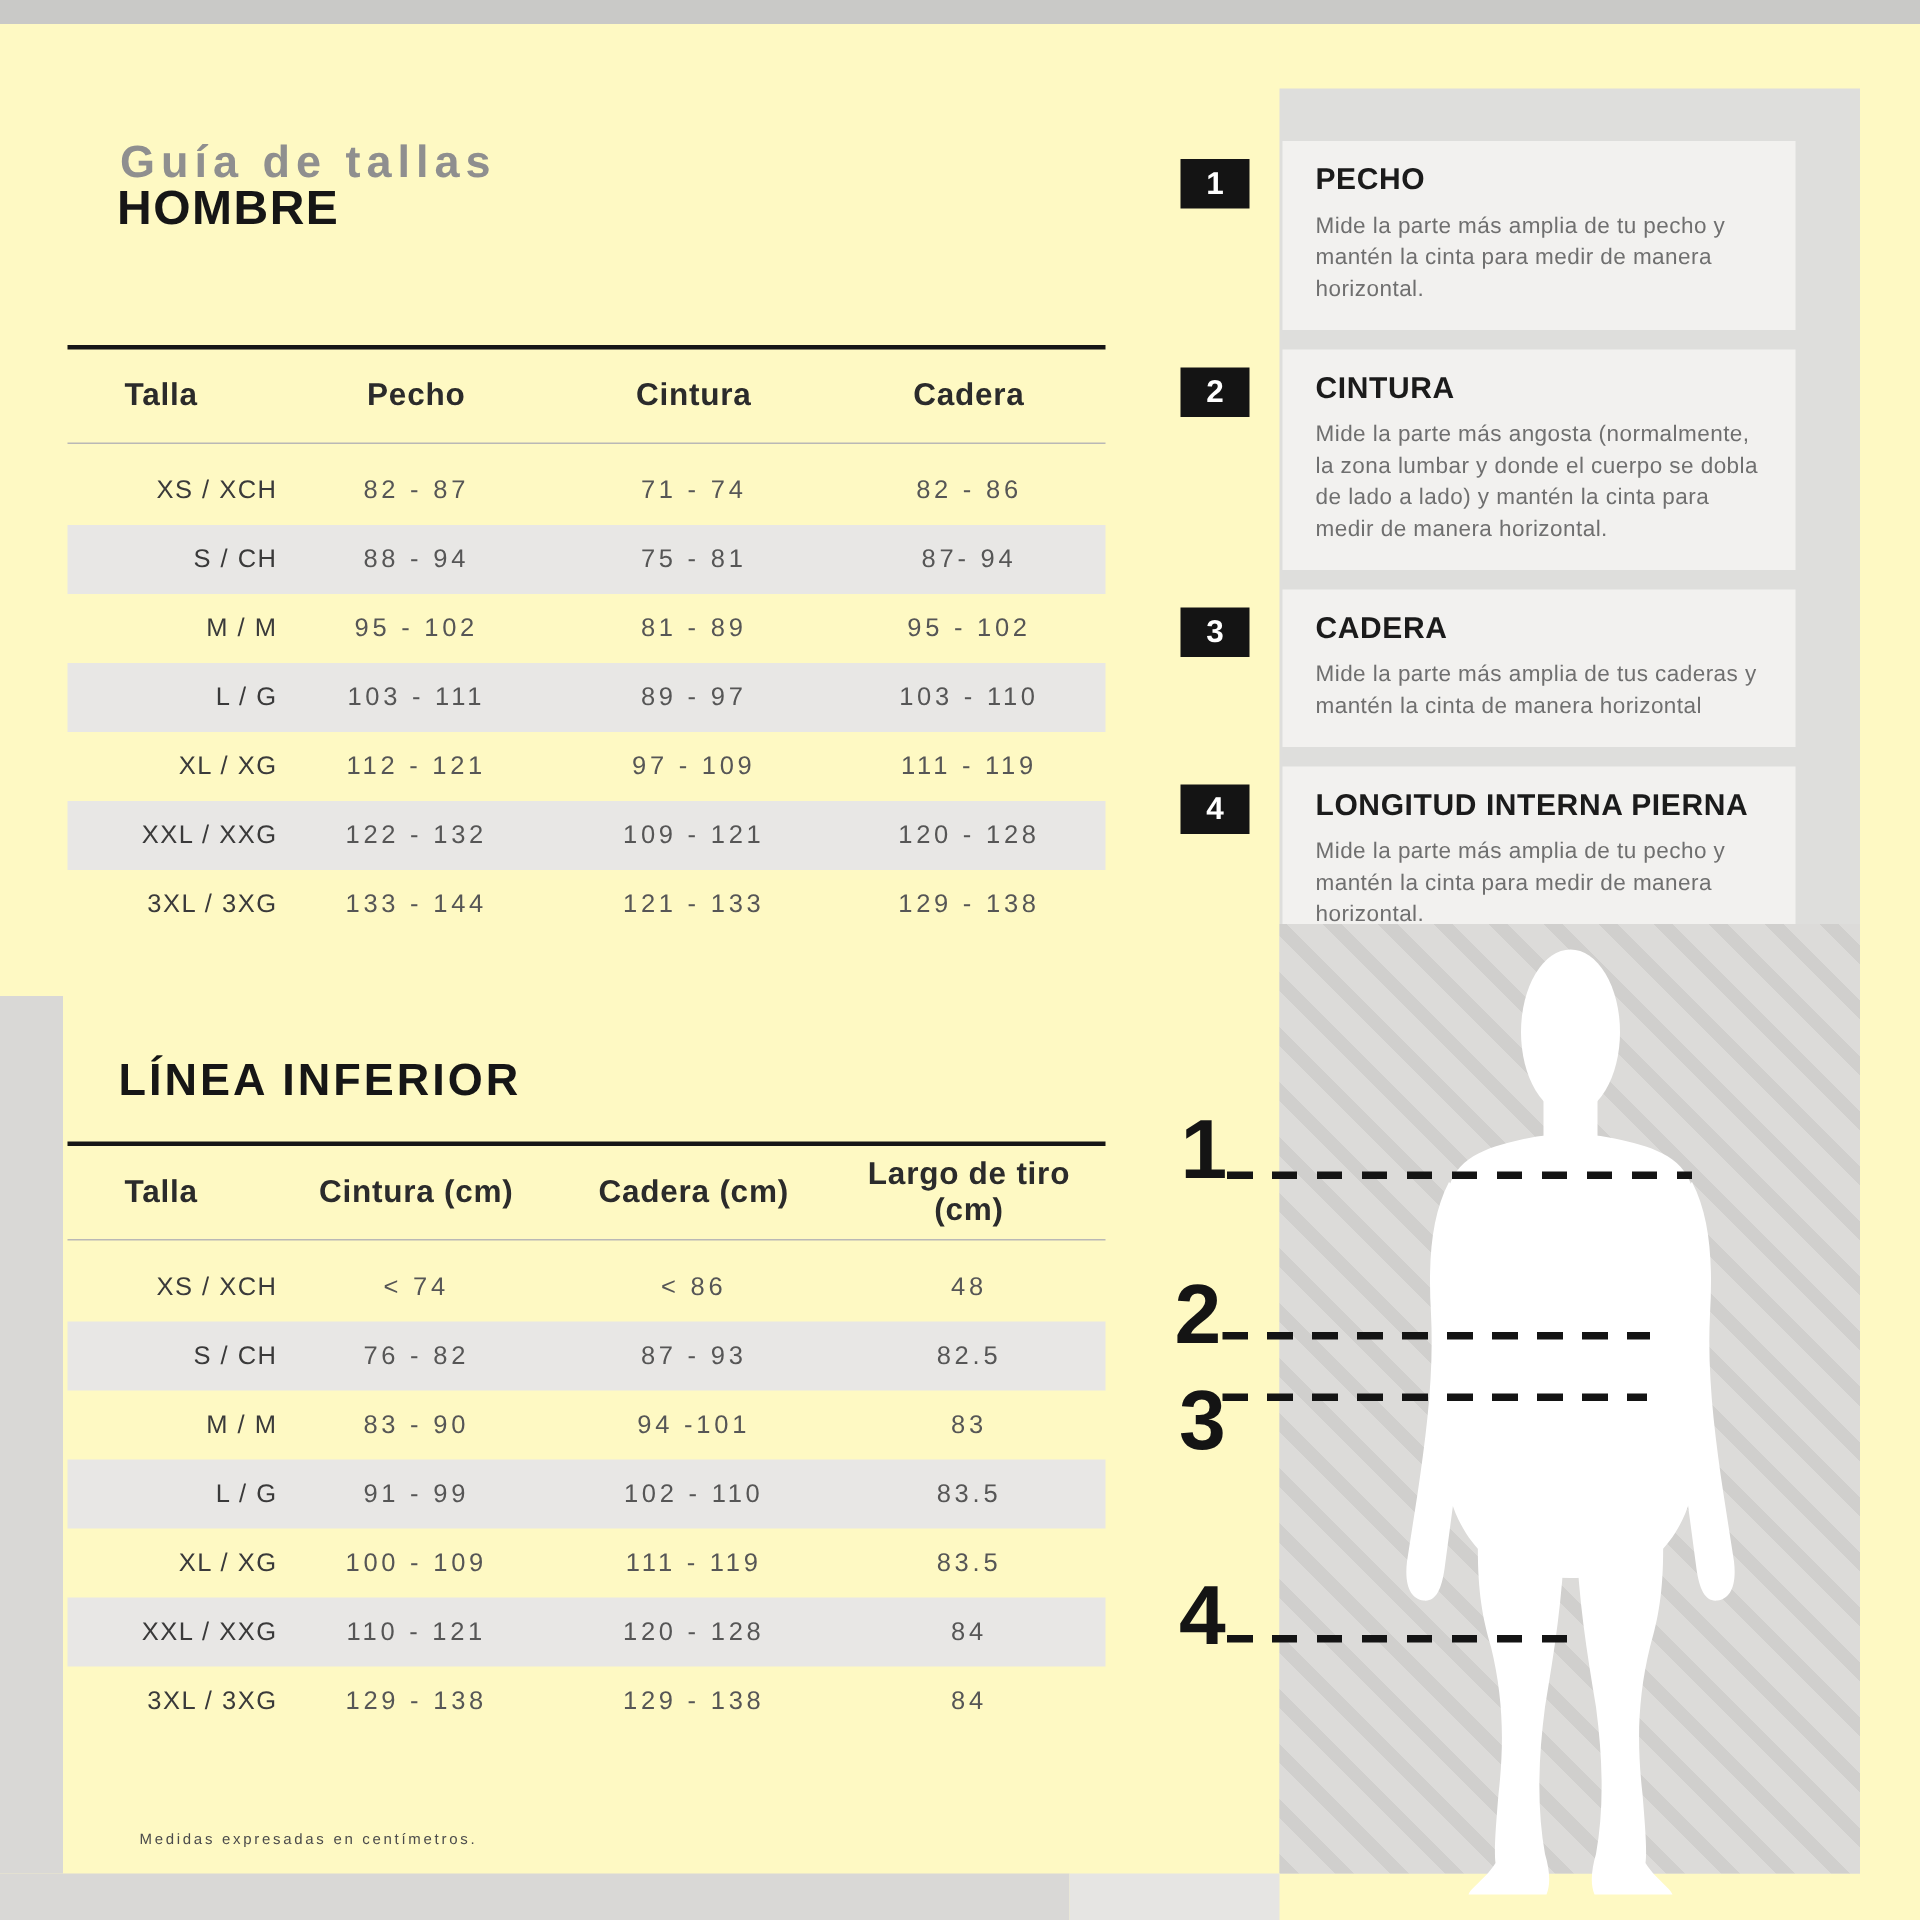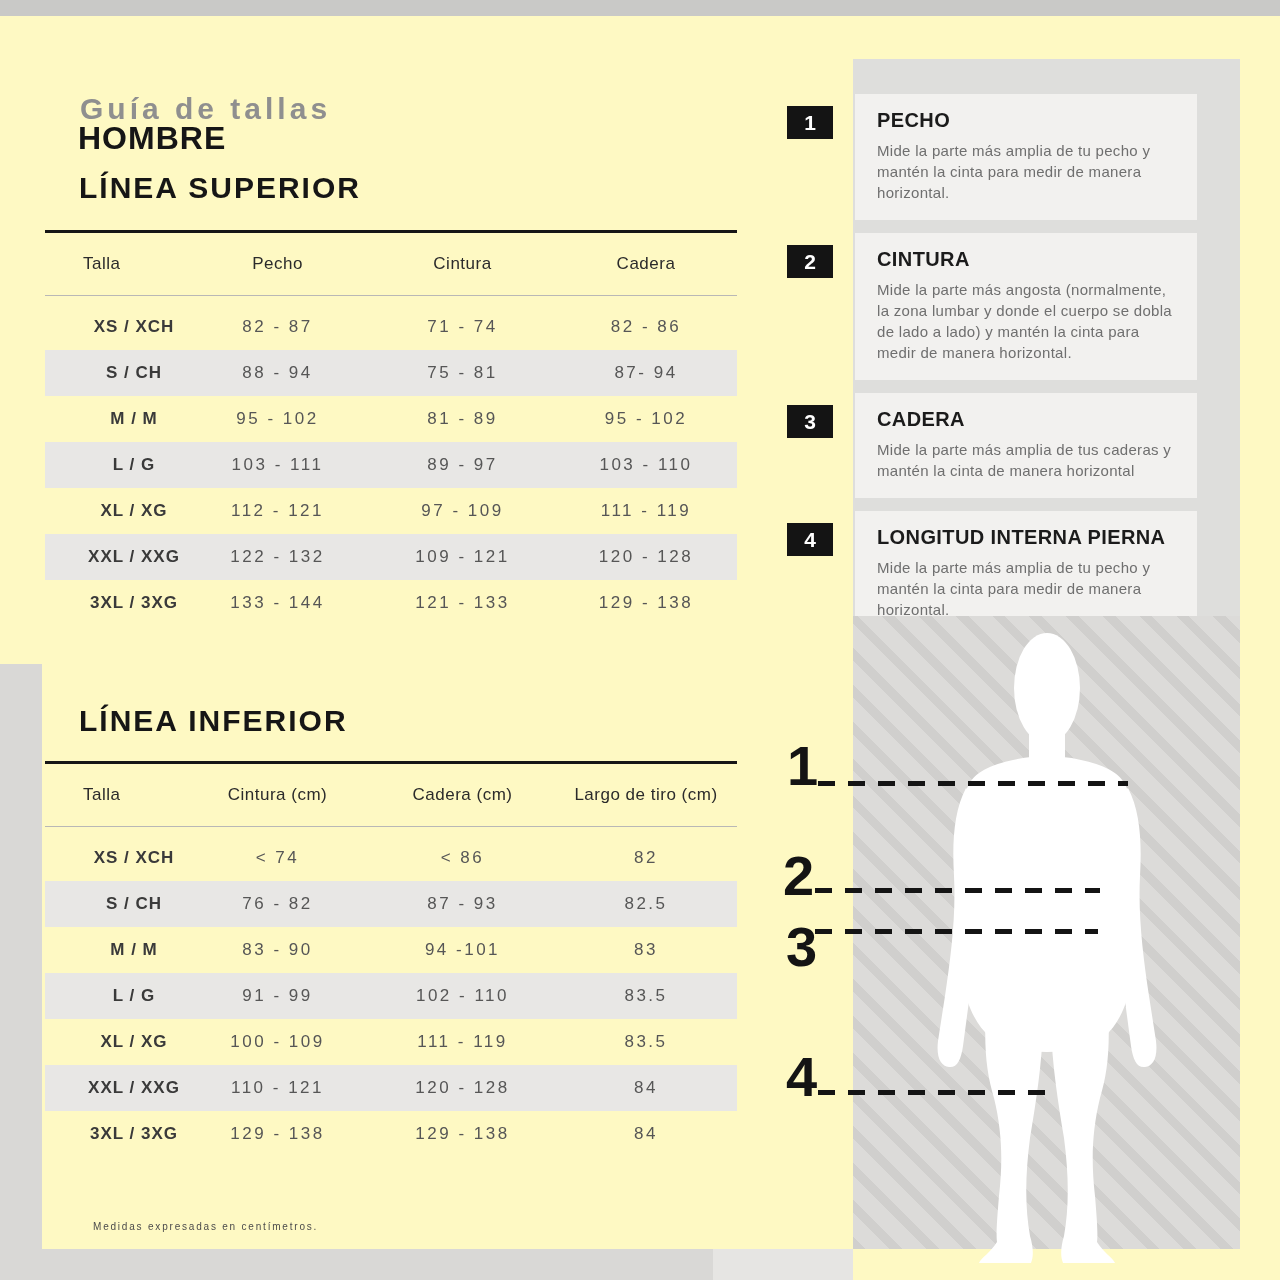--- a/index.html
+++ b/index.html
@@ -17,27 +17,27 @@
   .section-title{position:absolute;left:79px;font-size:30px;font-weight:800;color:#161616;letter-spacing:2px;}
   #sec-sup{top:155px;}
   #sec-inf{top:688px;text-align:right;}
 
   
   .size-table{position:absolute;left:45px;width:692px;}
   #table-sup{top:214px;}
   #table-inf{top:745px;}
   .t-rule{height:3px;background:#161616;}
   .t-head{display:grid;grid-template-columns:140px 185px 185px 182px;height:62px;align-items:center;border-bottom:1px solid #b9b8b6;}
-  .t-head .hc{font-size:17px;font-weight:400;color:#2b2b2b;text-align:center;letter-spacing:.5px;}
+  .t-head .hc{font-size:21px;font-weight:700;color:#2b2b2b;text-align:center;letter-spacing:.5px;}
   .t-head .hc:first-child{text-align:left;padding-left:38px;}
   .t-rows{padding-top:8px;}
   .t-row{display:grid;grid-template-columns:140px 185px 185px 182px;height:46px;align-items:center;}
   .t-rows > div:nth-of-type(even){background:#e8e7e5;}
   .t-row .cell{font-size:17px;color:#565656;text-align:center;letter-spacing:2.5px;}
-  .t-row .cell.size{font-weight:700;color:#3a3a3a;text-align:center;padding-left:38px;letter-spacing:1px;}
+  .t-row .cell.size{font-weight:400;color:#3a3a3a;text-align:right;padding-left:38px;letter-spacing:1px;}
 
   .footnote{position:absolute;left:93px;top:1205px;font-size:10px;color:#4b4b4b;letter-spacing:1.8px;}
 
   
   .sidebar-panel{position:absolute;left:853px;top:43px;width:387px;height:1190px;background:#dededc;}
   .card{position:relative;margin:0 43px 13px 2px;background:#f2f1ef;padding:15px 24px 17px 22px;}
   .sidebar-panel > div.card:nth-of-type(1){margin-top:35px;}
   .card h3{margin:0 0 8px 0;font-size:20px;font-weight:800;color:#1b1b1b;letter-spacing:.4px;}
   .card p{margin:0;font-size:15px;line-height:1.4;color:#6f6f6f;letter-spacing:.3px;}
   .chip{position:absolute;left:-68px;top:12px;width:46px;height:33px;background:#141414;color:#ffffff;
@@ -65,21 +65,20 @@
 <body>
 
 <div class="page">
 
   <div class="left-strip"></div>
   <div class="bottom-band"></div>
   <div class="bottom-band-light"></div>
 
   <div class="eyebrow">Guía de tallas</div>
   <div class="main-title">HOMBRE</div>
-  <div class="section-title" id="sec-sup">LÍNEA SUPERIOR</div>
 
   <div class="size-table" id="table-sup">
     <div class="t-rule"></div>
     <div class="t-head">
       <div class="hc">Talla</div>
       <div class="hc">Pecho</div>
       <div class="hc">Cintura</div>
       <div class="hc">Cadera</div>
     </div>
     <div class="t-rows">
@@ -142,21 +141,21 @@
       <div class="hc">Talla</div>
       <div class="hc">Cintura (cm)</div>
       <div class="hc">Cadera (cm)</div>
       <div class="hc">Largo de tiro (cm)</div>
     </div>
     <div class="t-rows">
   <div class="t-row">
     <div class="cell size">XS / XCH</div>
     <div class="cell">&lt; 74</div>
     <div class="cell">&lt; 86</div>
-    <div class="cell">82</div>
+    <div class="cell">48</div>
   </div>
 
   <div class="t-row">
     <div class="cell size">S / CH</div>
     <div class="cell">76 - 82</div>
     <div class="cell">87 - 93</div>
     <div class="cell">82.5</div>
   </div>
 
   <div class="t-row">

